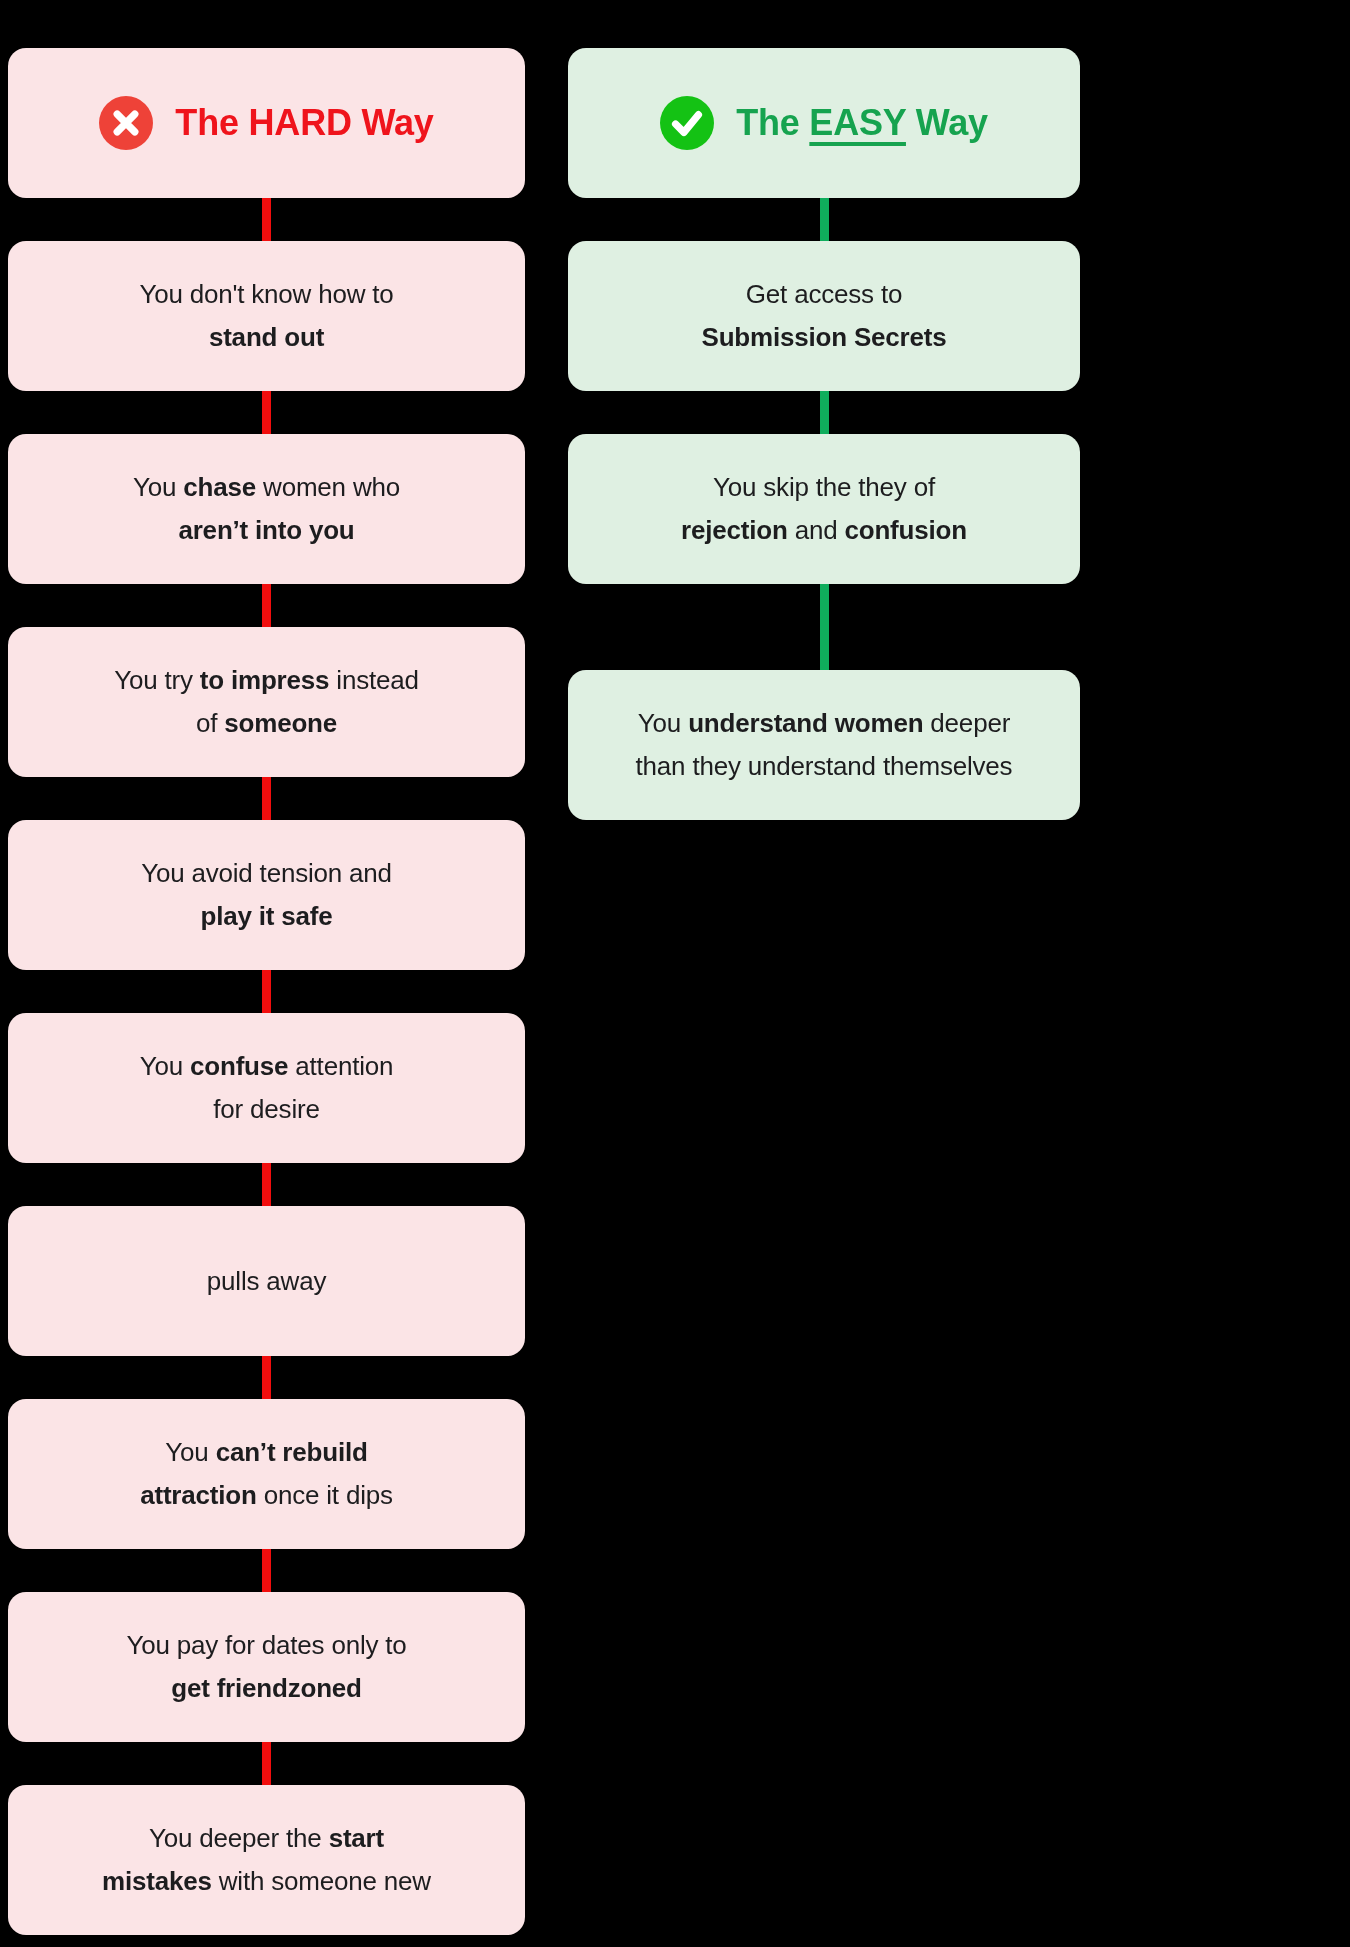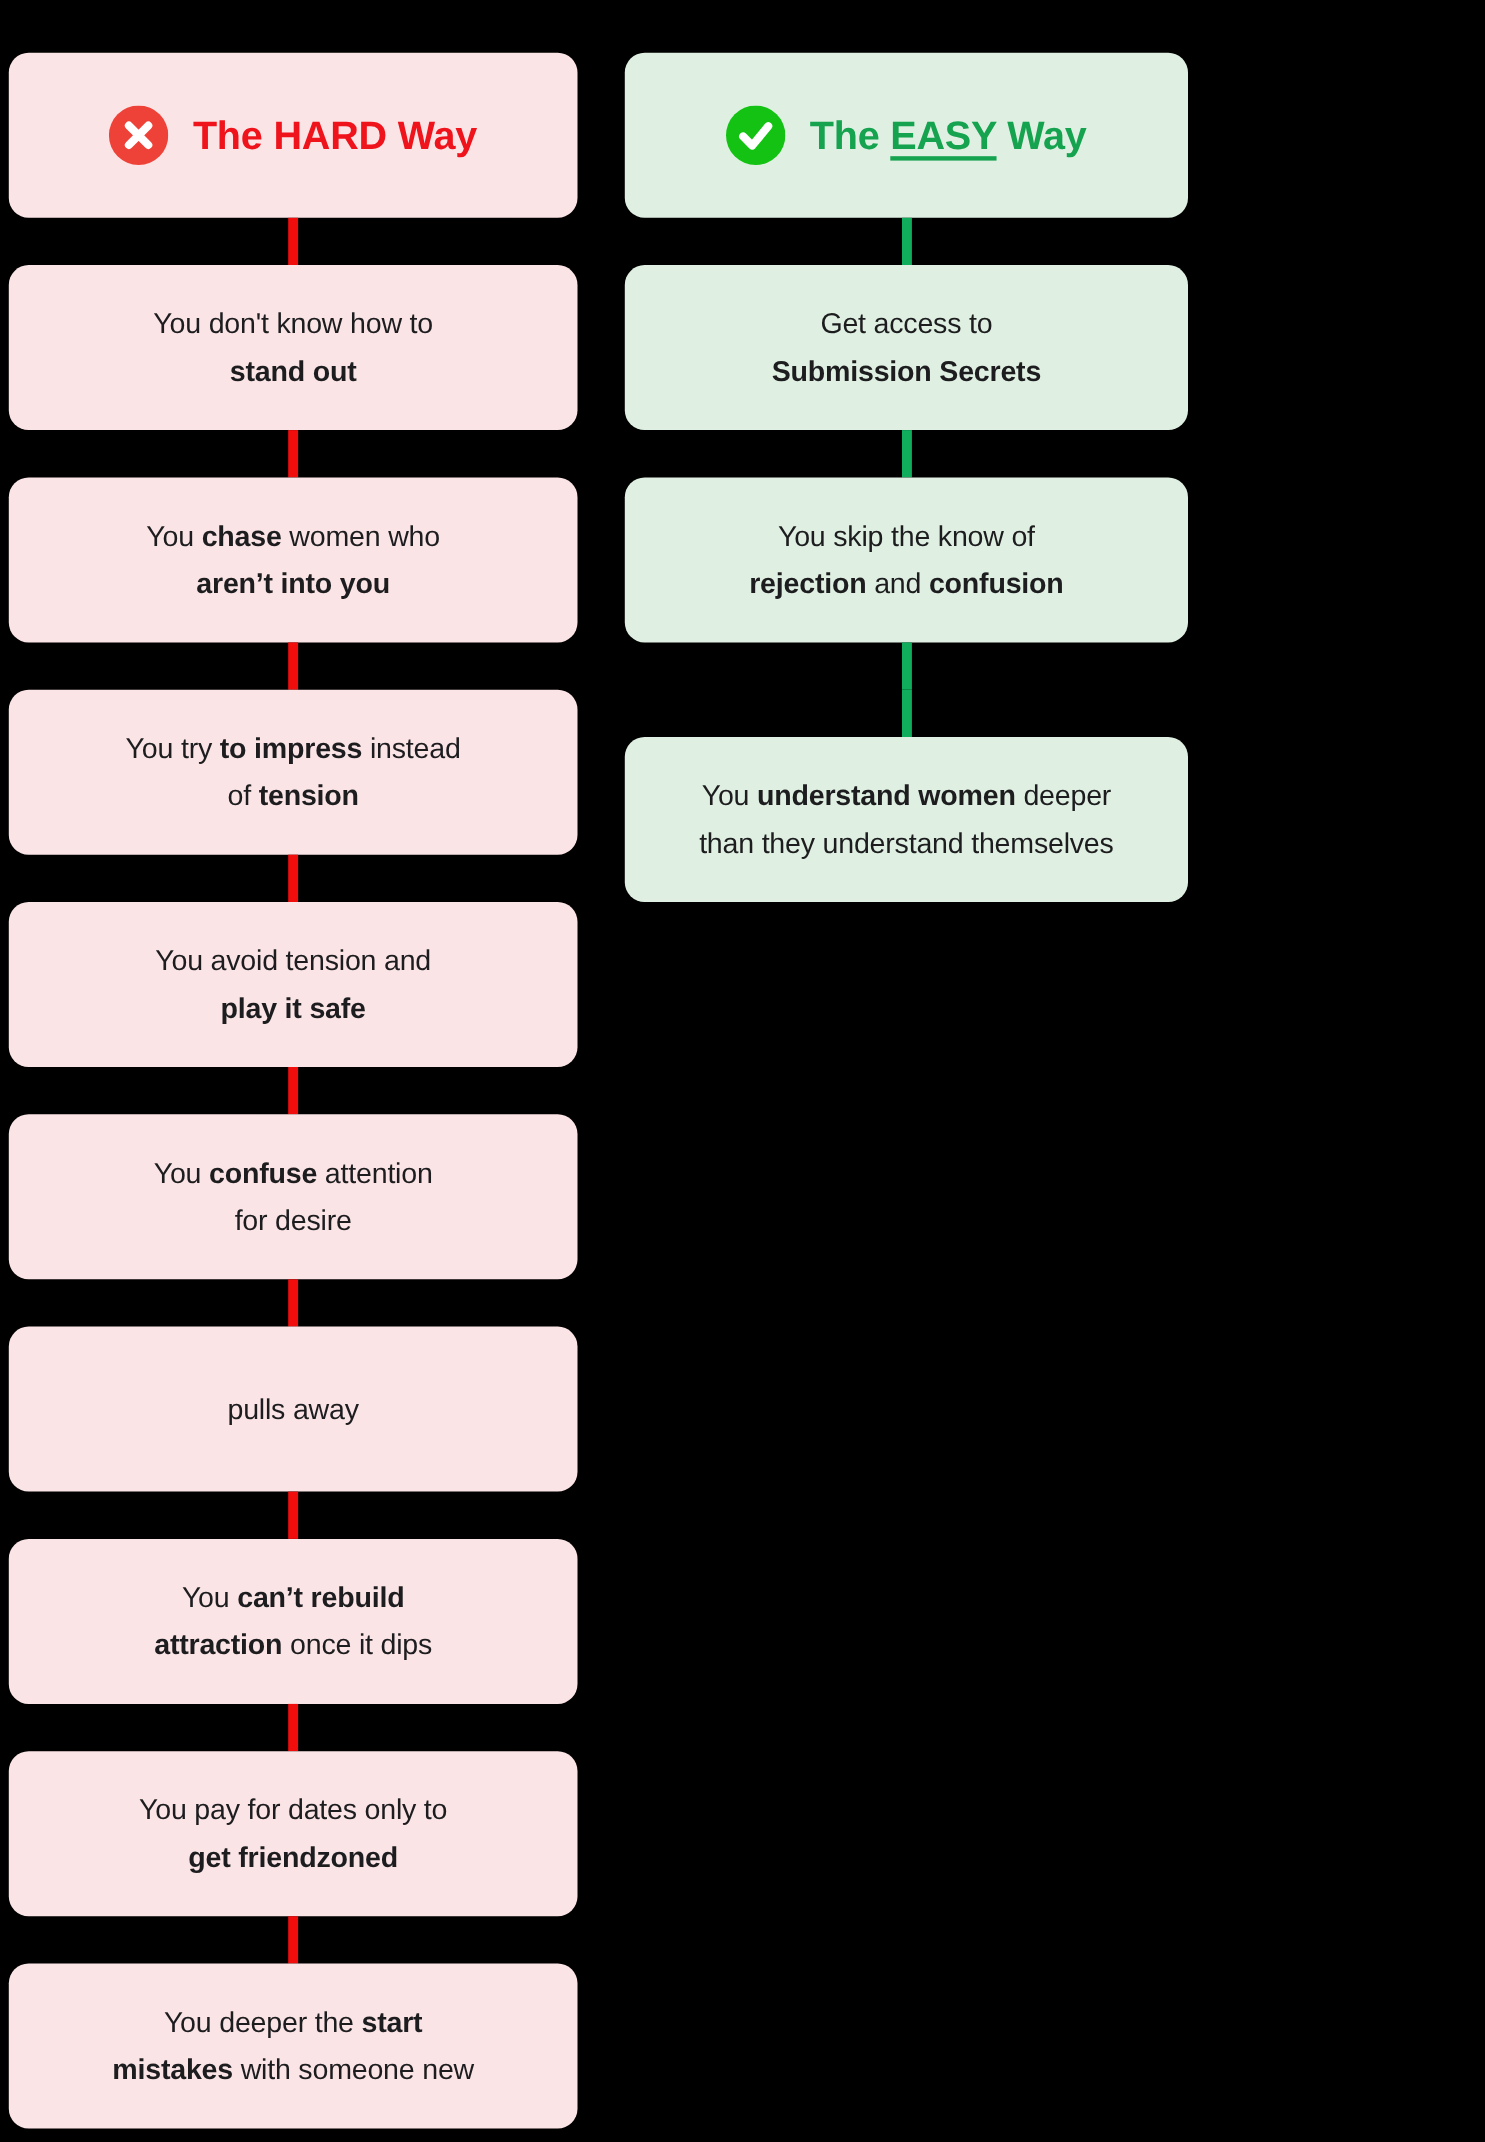--- a/index.html
+++ b/index.html
@@ -72,21 +72,21 @@
 
   <div class="connector"></div>
   <div class="box">
       <div class="line"><span>You </span><b>chase</b><span> women who</span></div>
       <div class="line"><b>aren’t into you</b></div>
     </div>
 
   <div class="connector"></div>
   <div class="box">
       <div class="line"><span>You try </span><b>to impress</b><span> instead</span></div>
-      <div class="line"><span>of </span><b>tension</b></div>
+      <div class="line"><span>of </span><b>someone</b></div>
     </div>
 
   <div class="connector"></div>
   <div class="box">
       <div class="line"><span>You avoid tension and</span></div>
       <div class="line"><b>play it safe</b></div>
     </div>
 
   <div class="connector"></div>
   <div class="box">
@@ -130,21 +130,21 @@
   </header>
 
   <div class="connector"></div>
   <div class="box">
       <div class="line"><span>Get access to</span></div>
       <div class="line"><b>Submission Secrets</b></div>
     </div>
 
   <div class="connector"></div>
   <div class="box">
-      <div class="line"><span>You skip the know of</span></div>
+      <div class="line"><span>You skip the they of</span></div>
       <div class="line"><b>rejection</b><span> and </span><b>confusion</b></div>
     </div>
 
   <div class="connector"></div>
 
   <div class="connector"></div>
   <div class="box">
       <div class="line"><span>You </span><b>understand women</b><span> deeper</span></div>
       <div class="line"><span>than they understand themselves</span></div>
     </div>

